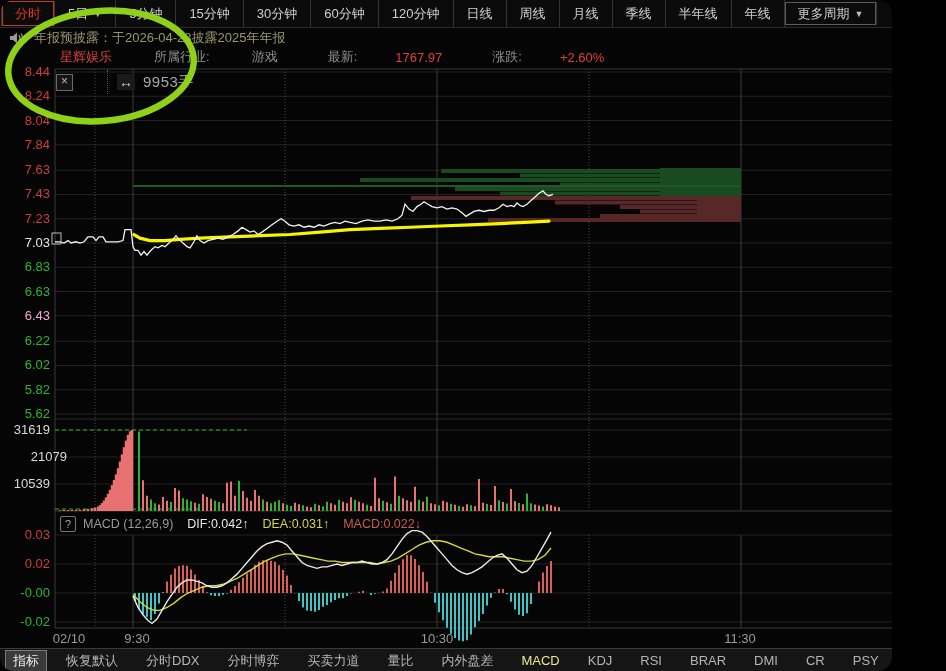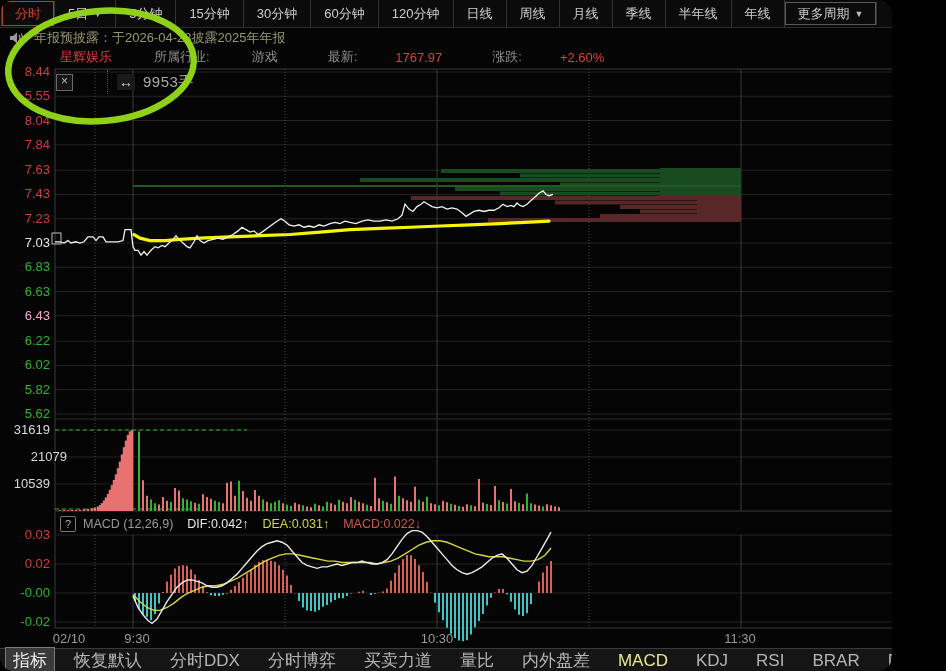--- a/index.html
+++ b/index.html
@@ -35,21 +35,21 @@
   
   #macd-row{position:absolute;left:60px;top:514px;height:20px;display:flex;align-items:center;font-size:12.5px;}
   #macd-row .qbox{width:14px;height:14px;border:1px solid #777;border-radius:2px;color:#aaa;font-size:11px;
                   line-height:14px;text-align:center;margin-right:7px;cursor:pointer;}
   #macd-row .nm{color:#9a9a9a;margin-right:14px;}
   #macd-row .dif{color:#e8e8e8;margin-right:14px;}
   #macd-row .dea{color:#d6d63e;margin-right:14px;}
   #macd-row .mcd{color:#d05a4a;}
   
   #tabs{position:absolute;left:0;top:648px;width:946px;height:23px;background:#151515;border-top:1px solid #3a3a3a;
-        display:flex;align-items:center;font-size:17px;}
+        display:flex;align-items:center;font-size:13px;}
   .tab-item{color:#b5b5b5;padding:1px 9px;margin:0 5px;cursor:pointer;white-space:nowrap;}
   .tab-item.btn{background:#3a3a3a;border:1px solid #7a7a7a;color:#ececec;padding:1px 7px;}
   .tab-item.active{color:#e9e98f;}
   #annotation-svg{position:absolute;left:0;top:0;pointer-events:none;}
 </style>
 </head>
 <body>
 
 <div id="stage">
   <div id="toolbar">
@@ -386,21 +386,21 @@
       <line x1="547" y1="593" x2="547" y2="565.9333333333334" stroke="#d95f57" stroke-width="2"></line>
       <line x1="551" y1="593" x2="551" y2="561.1" stroke="#d95f57" stroke-width="2"></line>
       <polyline points="133,594.45 140,601.7 147,607.5 154,610.4 160,610.4 167,607.5 174,603.15 181,597.35 188,593 195,590.1 202,587.2 209,585.75 216,585.75 223,584.3 230,581.4 237,578.5 244,574.15 251,569.8 258,565.45 265,561.1 272,558.2 279,555.3 286,553.85 293,553.85 300,555.3 307,556.75 314,558.2 321,559.65 328,561.1 335,561.1 342,562.55 349,562.55 356,562.55 363,562.55 370,562.55 377,564 384,562.55 391,561.1 398,558.2 405,553.85 412,549.5 419,545.15 426,542.25 433,540.8 440,540.8 447,542.25 454,545.15 461,548.05 468,550.95 475,553.85 482,555.3 489,556.75 496,556.75 503,556.75 510,558.2 517,559.65 524,561.1 531,561.1 538,559.65 545,555.3 551,548.05" fill="none" stroke="#d6d63e" stroke-width="1.4"></polyline>
       <polyline points="133,595.9 138,607.5 143,614.75 148,620.55 152,623.45 157,619.1 162,610.4 167,601.7 172,594.45 177,587.2 182,582.85 187,579.95 192,579.95 197,581.4 202,582.85 207,585.75 212,587.2 217,587.2 222,585.75 227,582.85 232,578.5 237,574.15 242,568.35 247,562.55 252,556.75 257,550.95 262,546.6 267,543.7 272,542.25 277,540.8 282,542.25 287,545.15 292,550.95 297,556.75 302,562.55 307,565.45 312,566.9 317,568.35 322,566.9 327,566.9 332,565.45 337,564 342,565.45 347,564 352,562.55 357,562.55 362,561.1 367,562.55 372,564 377,564 382,562.55 387,559.65 392,553.85 397,546.6 402,539.35 407,533.55 412,530.65 417,530.65 422,532.1 427,536.45 432,542.25 437,548.05 442,553.85 447,559.65 452,565.45 457,569.8 462,572.7 467,574.15 472,572.7 477,569.8 482,566.9 487,562.55 492,558.2 497,555.3 502,553.85 507,558.2 512,564 517,569.8 522,572.7 527,571.25 532,565.45 537,556.75 542,548.05 547,539.35 551,532.1" fill="none" stroke="#eaeaea" stroke-width="1.4"></polyline>
       <polyline points="134,234.51063829787236 140,238.14893617021272 150,240.5744680851064 165,240.5744680851064 180,239.3617021276596 200,238.14893617021272 230,236.93617021276592 260,235.72340425531914 290,234.51063829787236 320,232.08510638297867 350,229.65957446808514 380,228.44680851063822 410,227.23404255319144 440,226.02127659574467 470,224.80851063829786 500,223.595744680851 525,222.3829787234042 549,221.17021276595742" fill="none" stroke="#f5f500" stroke-width="3.2" stroke-linecap="round"></polyline>
       <polyline points="55,241.78723404255317 60,241.78723404255317 64,242.99999999999994 68,240.5744680851064 71,242.99999999999994 76,241.78723404255317 80,242.99999999999994 84,241.78723404255317 88,236.93617021276592 93,236.93617021276592 96,240.5744680851064 99,236.93617021276592 103,236.93617021276592 106,241.78723404255317 112,241.78723404255317 118,241.78723404255317 123,240.5744680851064 125,229.65957446808514 131,229.65957446808514 133,246.63829787234042 135,250.27659574468086 138,250.27659574468086 141,255.1276595744681 144,251.48936170212764 147,255.1276595744681 151,250.27659574468086 155,246.63829787234042 158,247.8510638297872 162,245.4255319148936 165,246.63829787234042 169,242.99999999999994 173,239.3617021276596 176,235.72340425531914 179,239.3617021276596 183,242.99999999999994 187,246.63829787234042 190,247.8510638297872 194,241.78723404255317 197,235.72340425531914 200,240.5744680851064 204,242.99999999999994 208,240.5744680851064 213,239.3617021276596 218,238.14893617021272 223,239.3617021276596 228,236.93617021276592 233,234.51063829787236 238,230.8723404255319 242,227.23404255319144 246,229.65957446808514 250,232.08510638297867 254,230.8723404255319 258,234.51063829787236 262,232.08510638297867 267,228.44680851063822 272,224.80851063829786 277,221.17021276595742 281,218.74468085106375 285,221.17021276595742 289,224.80851063829786 294,226.02127659574467 299,224.80851063829786 304,227.23404255319144 309,226.02127659574467 314,227.23404255319144 319,224.80851063829786 324,226.02127659574467 330,223.595744680851 335,222.3829787234042 340,223.595744680851 345,221.17021276595742 350,222.3829787234042 356,223.595744680851 362,221.17021276595742 368,219.95744680851064 374,221.17021276595742 380,221.17021276595742 386,219.95744680851064 392,221.17021276595742 398,218.74468085106375 402,215.1063829787234 405,204.19148936170214 409,209.0425531914894 413,211.46808510638294 417,206.6170212765957 421,204.19148936170214 424,201.76595744680844 428,204.19148936170214 432,206.6170212765957 437,207.8297872340425 442,206.6170212765957 447,209.0425531914894 452,207.8297872340425 457,209.0425531914894 462,212.68085106382972 466,216.3191489361702 470,213.8936170212766 474,211.46808510638294 479,210.25531914893617 484,211.46808510638294 489,210.25531914893617 494,210.25531914893617 499,207.8297872340425 503,204.19148936170214 507,206.6170212765957 511,205.40425531914892 514,206.6170212765957 517,202.97872340425525 520,205.40425531914892 523,206.6170212765957 527,204.19148936170214 531,200.5531914893617 535,196.91489361702122 539,193.27659574468078 543,190.85106382978722 546,194.48936170212767 549,195.70212765957444 553,194.48936170212767" fill="none" stroke="#f2f2f2" stroke-width="1.3"></polyline>
       <rect x="52" y="232.99999999999994" width="9" height="11" fill="none" stroke="#c0c0c0" stroke-width="1"></rect>
     </svg>
   <div id="labels">
       <div class="axis-label" style="left: 0px; top: 64px; color: rgb(204, 62, 62);">8.44</div>
-      <div class="axis-label" style="left: 0px; top: 88.2553px; color: rgb(204, 62, 62);">5.55</div>
+      <div class="axis-label" style="left: 0px; top: 88.2553px; color: rgb(204, 62, 62);">8.24</div>
       <div class="axis-label" style="left: 0px; top: 112.511px; color: rgb(204, 62, 62);">8.04</div>
       <div class="axis-label" style="left: 0px; top: 136.766px; color: rgb(204, 62, 62);">7.84</div>
       <div class="axis-label" style="left: 0px; top: 162.234px; color: rgb(204, 62, 62);">7.63</div>
       <div class="axis-label" style="left: 0px; top: 186.489px; color: rgb(204, 62, 62);">7.43</div>
       <div class="axis-label" style="left: 0px; top: 210.745px; color: rgb(204, 62, 62);">7.23</div>
       <div class="axis-label" style="left: 0px; top: 235px; color: rgb(230, 230, 230);">7.03</div>
       <div class="axis-label" style="left: 0px; top: 259.255px; color: rgb(45, 181, 45);">6.83</div>
       <div class="axis-label" style="left: 0px; top: 283.511px; color: rgb(45, 181, 45);">6.63</div>
       <div class="axis-label" style="left: 0px; top: 307.766px; color: #f9a8d4;">6.43</div>
       <div class="axis-label" style="left: 0px; top: 333.234px; color: rgb(45, 181, 45);">6.22</div>

